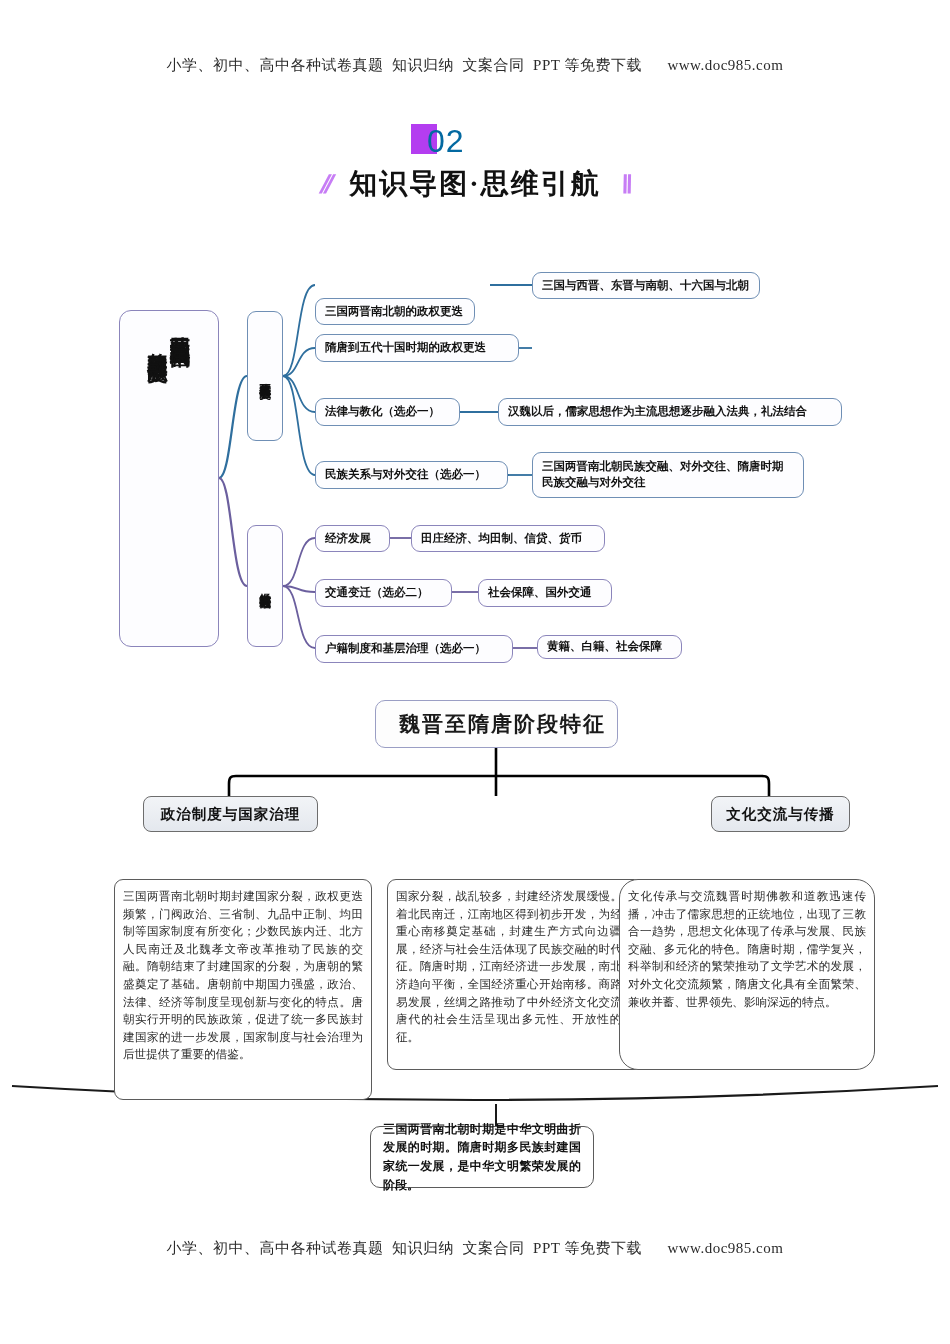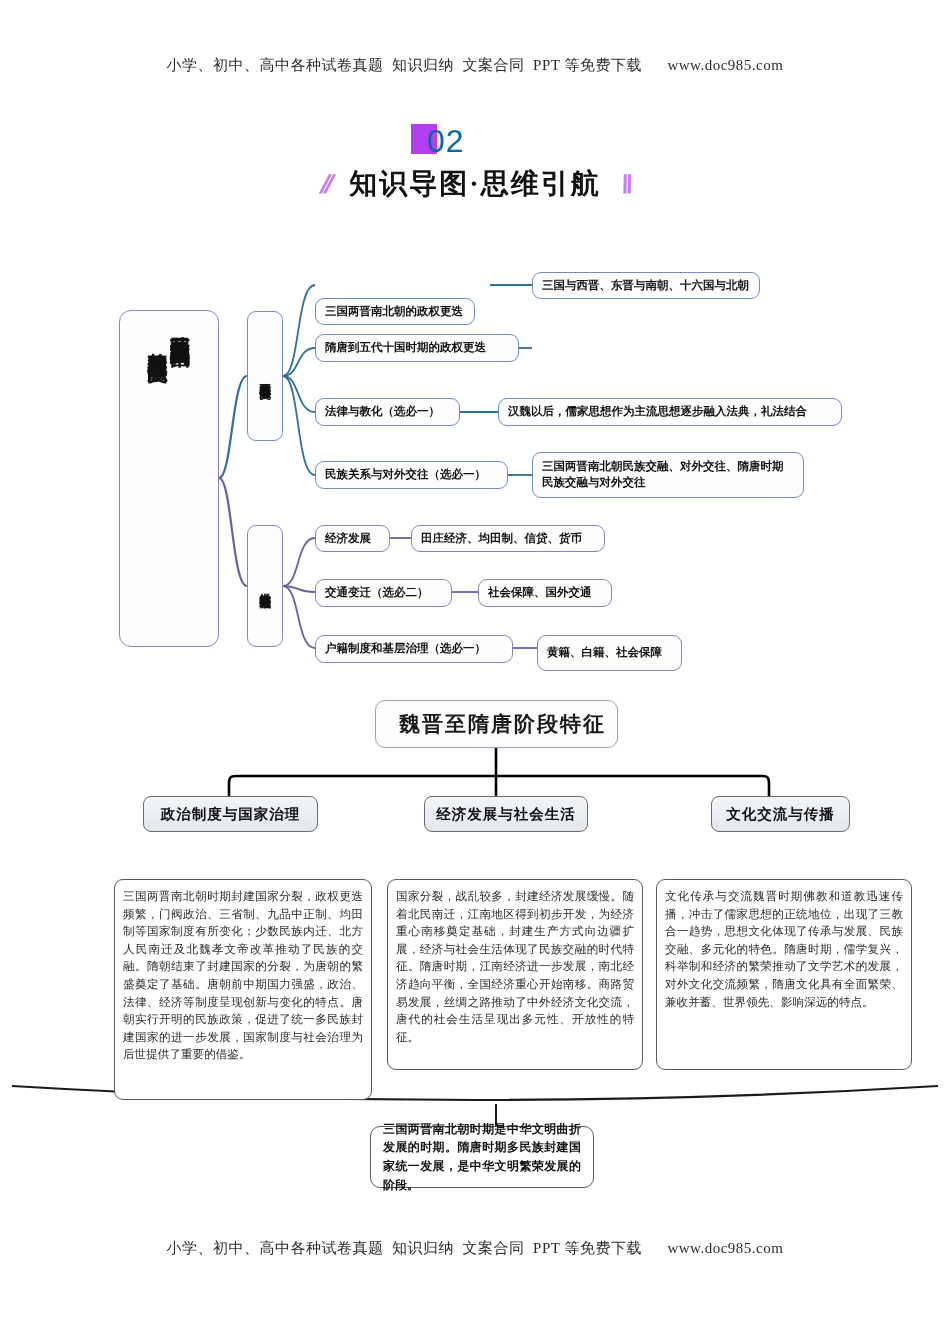--- a/index.html
+++ b/index.html
@@ -160,21 +160,21 @@
     padding: 7px 8px 12px 8px;
     font-size: 11.6px;
     line-height: 1.52;
     color: #2a2a2a;
     text-align: justify;
     font-weight: 400;
     overflow: hidden;
   }
   #body-box-0 { left: 114px; top: 879px; width: 240px; height: 200px; }
   #body-box-1 { left: 387px; top: 879px; width: 238px; height: 170px; }
-  #body-box-2 { left: 656px; top: 879px; width: 238px; height: 170px; }
+  #body-box-2 { left: 619px; top: 879px; width: 238px; height: 170px; border-radius: 19px; }
 
   #conclusion-box {
     left: 370px; top: 1126px; width: 224px; height: 62px;
     border: 1.3px solid #5b5b5b;
     border-radius: 10px;
     display: flex; align-items: center;
     padding: 0 12px;
     box-sizing: border-box;
   }
   #conclusion-text {
@@ -276,21 +276,21 @@
   <div class="node purple pad lvl3" style="left:315px; top:579px; width:137px; height:28px;">
     <span>交通变迁（选必二）</span>
   </div>
   <div class="node purple pad lvl4" style="left:478px; top:579px; width:134px; height:28px;">
     <span>社会保障、国外交通</span>
   </div>
 
   <div class="node purple pad lvl3" style="left:315px; top:635px; width:198px; height:28px;">
     <span>户籍制度和基层治理（选必一）</span>
   </div>
-  <div class="node purple pad lvl4" style="left:537px; top:635px; width:145px; height:36px;">
+  <div class="node purple pad lvl4" style="left:537px; top:635px; width:145px; height:24px;">
     <span>黄籍、白籍、社会保障</span>
   </div>
 
   <svg id="connectors-bottom">
 
     <line x1="496" y1="58" x2="496" y2="86" stroke="#000" stroke-width="2.6"></line>
 
     <path d="M230 86 L 1 86" fill="none" stroke="none"></path>
     <path d="M236 86 L 762 86" stroke="#000" stroke-width="2.6" fill="none"></path>
     <path d="M236 86 C 230 86, 229 88, 229 94 L 229 106" stroke="#000" stroke-width="2.6" fill="none"></path>
@@ -301,23 +301,20 @@
     <line x1="496" y1="414" x2="496" y2="436" stroke="#1a1a1a" stroke-width="2"></line>
   </svg>
 
   <div class="box" id="feature-title">
     <span>魏晋至隋唐阶段特征</span>
   </div>
 
   <div class="cat-head" id="cat-head-0" style="position:absolute;">
     <span>政治制度与国家治理</span>
   </div>
-  <div class="cat-head" id="cat-head-1" style="position:absolute;">
-    <span>经济发展与社会生活</span>
-  </div>
   <div class="cat-head" id="cat-head-2" style="position:absolute;">
     <span>文化交流与传播</span>
   </div>
 
   <div class="body-box" id="body-box-0" style="position:absolute;">三国两晋南北朝时期封建国家分裂，政权更迭频繁，门阀政治、三省制、九品中正制、均田制等国家制度有所变化；少数民族内迁、北方人民南迁及北魏孝文帝改革推动了民族的交融。隋朝结束了封建国家的分裂，为唐朝的繁盛奠定了基础。唐朝前中期国力强盛，政治、法律、经济等制度呈现创新与变化的特点。唐朝实行开明的民族政策，促进了统一多民族封建国家的进一步发展，国家制度与社会治理为后世提供了重要的借鉴。</div>
   <div class="body-box" id="body-box-1" style="position:absolute;">国家分裂，战乱较多，封建经济发展缓慢。随着北民南迁，江南地区得到初步开发，为经济重心南移奠定基础，封建生产方式向边疆扩展，经济与社会生活体现了民族交融的时代特征。隋唐时期，江南经济进一步发展，南北经济趋向平衡，全国经济重心开始南移。商路贸易发展，丝绸之路推动了中外经济文化交流，唐代的社会生活呈现出多元性、开放性的特征。</div>
   <div class="body-box" id="body-box-2" style="position:absolute;">文化传承与交流魏晋时期佛教和道教迅速传播，冲击了儒家思想的正统地位，出现了三教合一趋势，思想文化体现了传承与发展、民族交融、多元化的特色。隋唐时期，儒学复兴，科举制和经济的繁荣推动了文学艺术的发展，对外文化交流频繁，隋唐文化具有全面繁荣、兼收并蓄、世界领先、影响深远的特点。</div>
 
   <div class="box" id="conclusion-box">
     <div id="conclusion-text">三国两晋南北朝时期是中华文明曲折发展的时期。隋唐时期多民族封建国家统一发展，是中华文明繁荣发展的阶段。</div>

